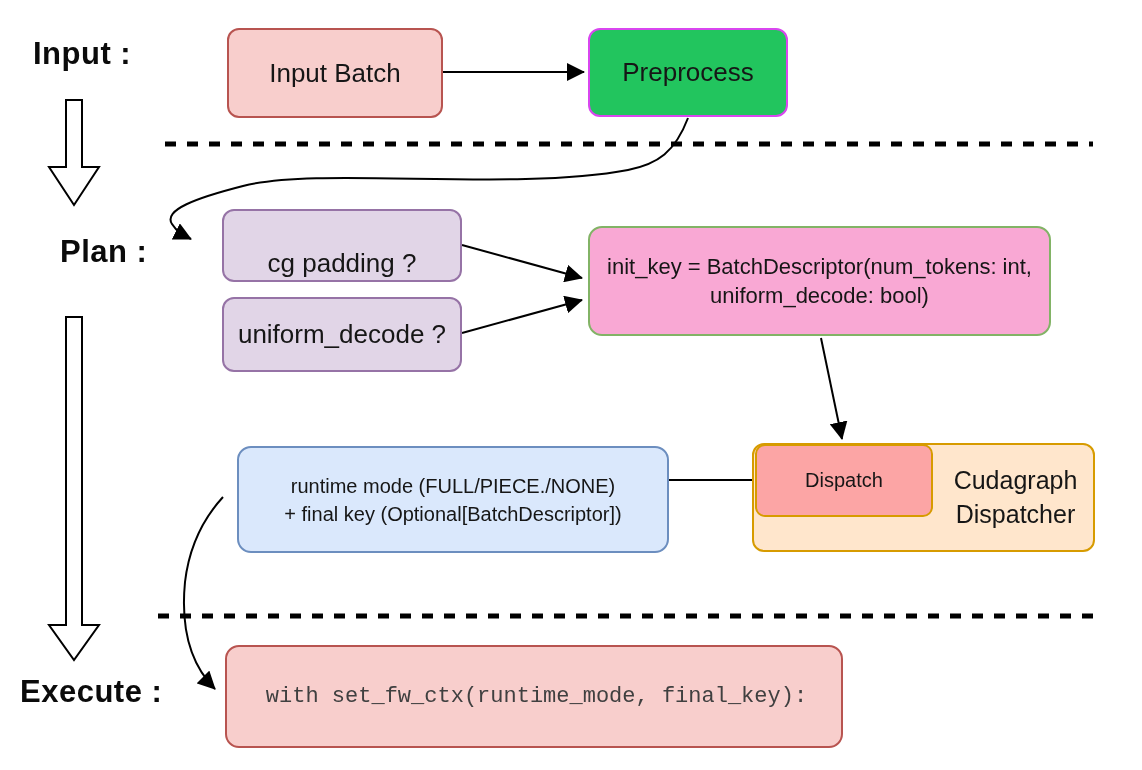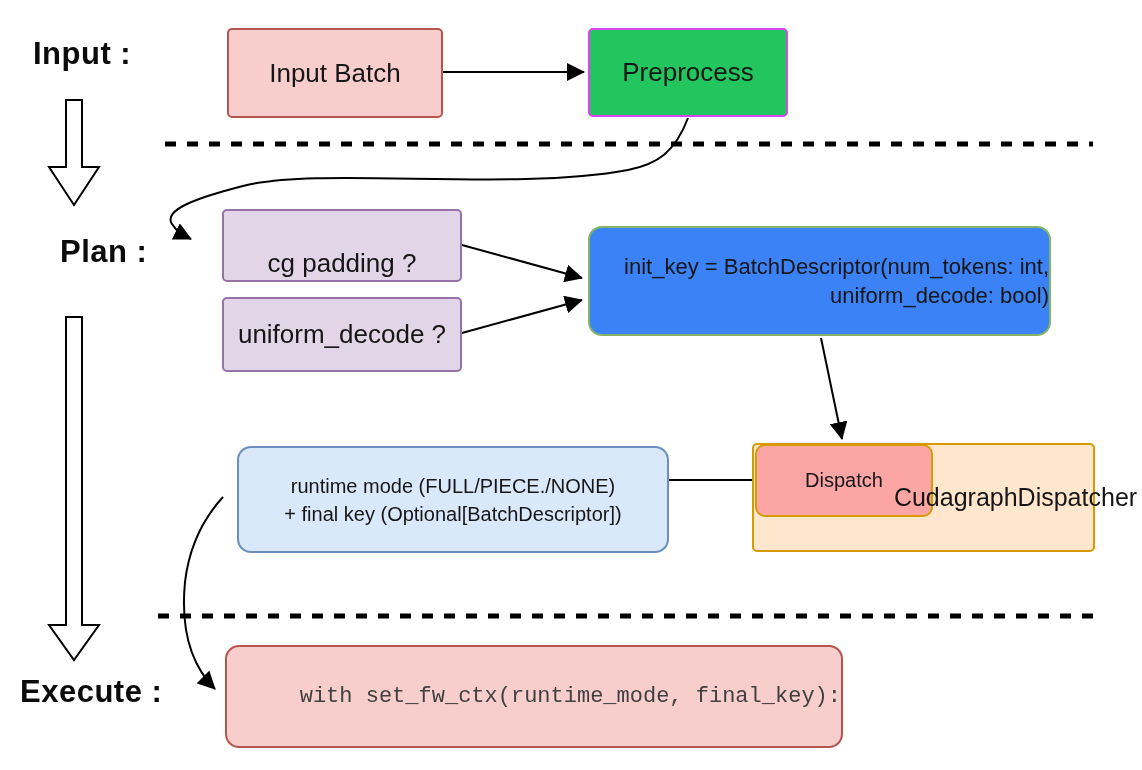--- a/index.html
+++ b/index.html
@@ -13,34 +13,34 @@
     white-space:nowrap;letter-spacing:0.5px;
   }
   .node{
     position:absolute;z-index:2;display:flex;flex-direction:column;
     align-items:center;justify-content:center;text-align:center;
     box-sizing:border-box;line-height:1.32;
   }
   .pink  {background:#f8cecc;border:2px solid #b85450;}
   .yellow{background:#22c55e;border:2px solid #d946ef;}
   .purple{background:#e1d5e7;border:2px solid #9673a6;}
-  .green {background:#3b82f6;border:2px solid #82b366;align-items:flex-end;}
+  .green {background:#f9a8d4;border:2px solid #82b366;}
   .blue  {background:#dae8fc;border:2px solid #6c8ebf;}
   .orange{background:#ffe6cc;border:2px solid #d79b00;}
   .orange-dark{background:#fca5a5;border:2px solid #d79b00;}
-  .r12{border-radius:5px;} .r14{border-radius:14px;} .r10{border-radius:10px;}
+  .r12{border-radius:12px;} .r14{border-radius:14px;} .r10{border-radius:10px;}
   .fs26{font-size:26px;} .fs25{font-size:25px;} .fs22{font-size:22px;}
   .fs20{font-size:20px;}
   .code-box{
-    align-items:flex-end;justify-content:center;text-align:left;
+    align-items:center;justify-content:center;text-align:left;
     font-family:"Liberation Mono","DejaVu Sans Mono",monospace;
     font-size:22px;line-height:1.35;color:#404040;padding-left:5px;
   }
   .code-line{white-space:pre;}
-  .cud-label{position:absolute;z-index:3;display:flex;flex-direction:row;
+  .cud-label{position:absolute;z-index:3;display:flex;flex-direction:column;
     align-items:center;justify-content:center;text-align:center;}
 </style>
 </head>
 <body>
 
 <div class="canvas">
 
   <svg class="overlay" viewBox="0 0 1142 770">
     <defs>
       <marker id="ah" markerWidth="9" markerHeight="9" refX="8.5" refY="4.5" orient="auto">

